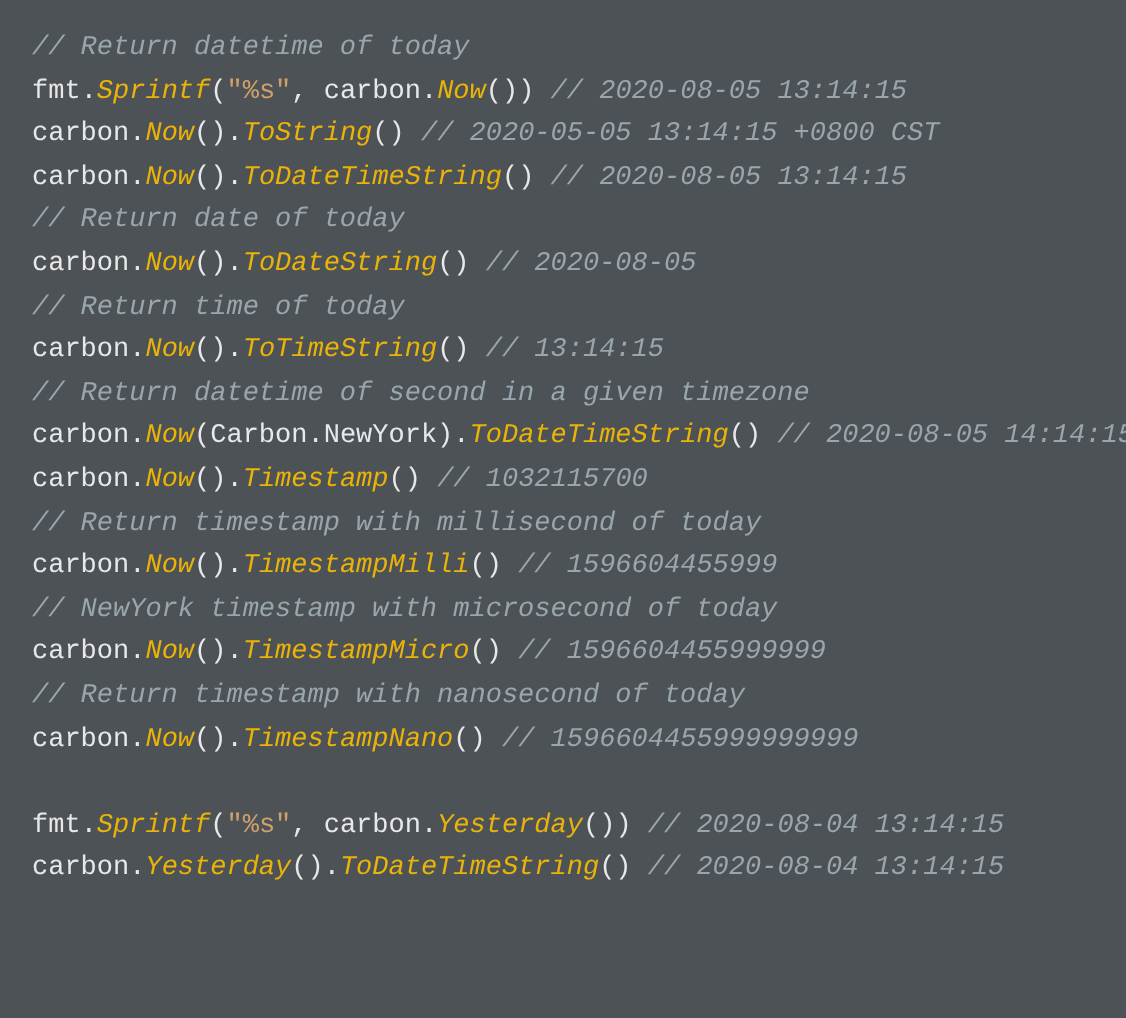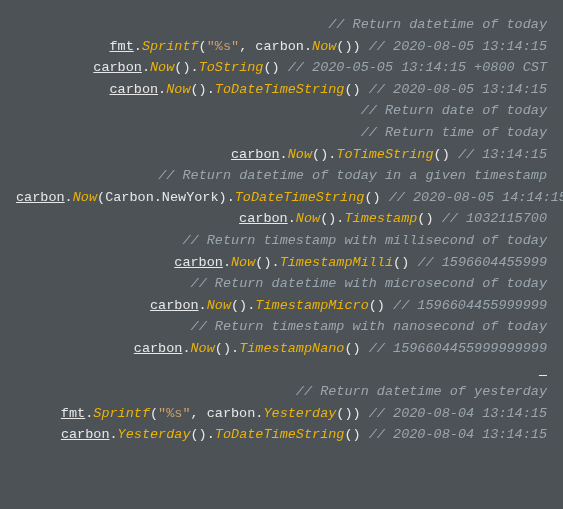--- a/index.html
+++ b/index.html
@@ -6,44 +6,44 @@
   body {
     background: #4d5257;
     font-family: Consolas, "Courier New", monospace;
     font-size: 13.5px;
     line-height: 1.6;
     padding: 14px 16px;
     width: 563px;
     height: 509px;
     overflow: hidden;
   }
-  .line { white-space: pre; text-align: right; }
+  .line { white-space: pre; }
   .comment { color: #9aa6ad; font-style: italic; }
-  .ident { color: #e8e8e8; text-decoration: underline; }
+  .ident { color: #e8e8e8; }
   .punct { color: #e8e8e8; }
   .string { color: #cfa06a; }
   .func { color: #eab308; font-style: italic; }
 </style>
 </head>
 <body>
 
 <div id="code-block">
     <div class="line"><span class="comment">// Return datetime of today</span></div>
     <div class="line"><span class="ident">fmt</span><span class="punct">.</span><span class="func">Sprintf</span><span class="punct">(</span><span class="string">"%s"</span><span class="punct">, carbon.</span><span class="func">Now</span><span class="punct">()) </span><span class="comment">// 2020-08-05 13:14:15</span></div>
     <div class="line"><span class="ident">carbon</span><span class="punct">.</span><span class="func">Now</span><span class="punct">().</span><span class="func">ToString</span><span class="punct">() </span><span class="comment">// 2020-05-05 13:14:15 +0800 CST</span></div>
     <div class="line"><span class="ident">carbon</span><span class="punct">.</span><span class="func">Now</span><span class="punct">().</span><span class="func">ToDateTimeString</span><span class="punct">() </span><span class="comment">// 2020-08-05 13:14:15</span></div>
     <div class="line"><span class="comment">// Return date of today</span></div>
+    <div class="line"><span class="ident">carbon</span><span class="punct">.</span><span class="func">Now</span><span class="punct">().</span><span class="func">ToDateString</span><span class="punct">() </span><span class="comment">// 2020-08-05</span></div>
     <div class="line"><span class="comment">// Return time of today</span></div>
     <div class="line"><span class="ident">carbon</span><span class="punct">.</span><span class="func">Now</span><span class="punct">().</span><span class="func">ToTimeString</span><span class="punct">() </span><span class="comment">// 13:14:15</span></div>
-    <div class="line"><span class="comment">// Return datetime of today in a given timestamp</span></div>
+    <div class="line"><span class="comment">// Return datetime of second in a given timezone</span></div>
     <div class="line"><span class="ident">carbon</span><span class="punct">.</span><span class="func">Now</span><span class="punct">(Carbon.NewYork).</span><span class="func">ToDateTimeString</span><span class="punct">() </span><span class="comment">// 2020-08-05 14:14:15</span></div>
     <div class="line"><span class="ident">carbon</span><span class="punct">.</span><span class="func">Now</span><span class="punct">().</span><span class="func">Timestamp</span><span class="punct">() </span><span class="comment">// 1032115700</span></div>
     <div class="line"><span class="comment">// Return timestamp with millisecond of today</span></div>
     <div class="line"><span class="ident">carbon</span><span class="punct">.</span><span class="func">Now</span><span class="punct">().</span><span class="func">TimestampMilli</span><span class="punct">() </span><span class="comment">// 1596604455999</span></div>
-    <div class="line"><span class="comment">// Return datetime with microsecond of today</span></div>
+    <div class="line"><span class="comment">// NewYork timestamp with microsecond of today</span></div>
     <div class="line"><span class="ident">carbon</span><span class="punct">.</span><span class="func">Now</span><span class="punct">().</span><span class="func">TimestampMicro</span><span class="punct">() </span><span class="comment">// 1596604455999999</span></div>
     <div class="line"><span class="comment">// Return timestamp with nanosecond of today</span></div>
     <div class="line"><span class="ident">carbon</span><span class="punct">.</span><span class="func">Now</span><span class="punct">().</span><span class="func">TimestampNano</span><span class="punct">() </span><span class="comment">// 1596604455999999999</span></div>
     <div class="line"><span class="ident"> </span></div>
-    <div class="line"><span class="comment">// Return datetime of yesterday</span></div>
     <div class="line"><span class="ident">fmt</span><span class="punct">.</span><span class="func">Sprintf</span><span class="punct">(</span><span class="string">"%s"</span><span class="punct">, carbon.</span><span class="func">Yesterday</span><span class="punct">()) </span><span class="comment">// 2020-08-04 13:14:15</span></div>
     <div class="line"><span class="ident">carbon</span><span class="punct">.</span><span class="func">Yesterday</span><span class="punct">().</span><span class="func">ToDateTimeString</span><span class="punct">() </span><span class="comment">// 2020-08-04 13:14:15</span></div>
   </div>
 
 </body></html>

